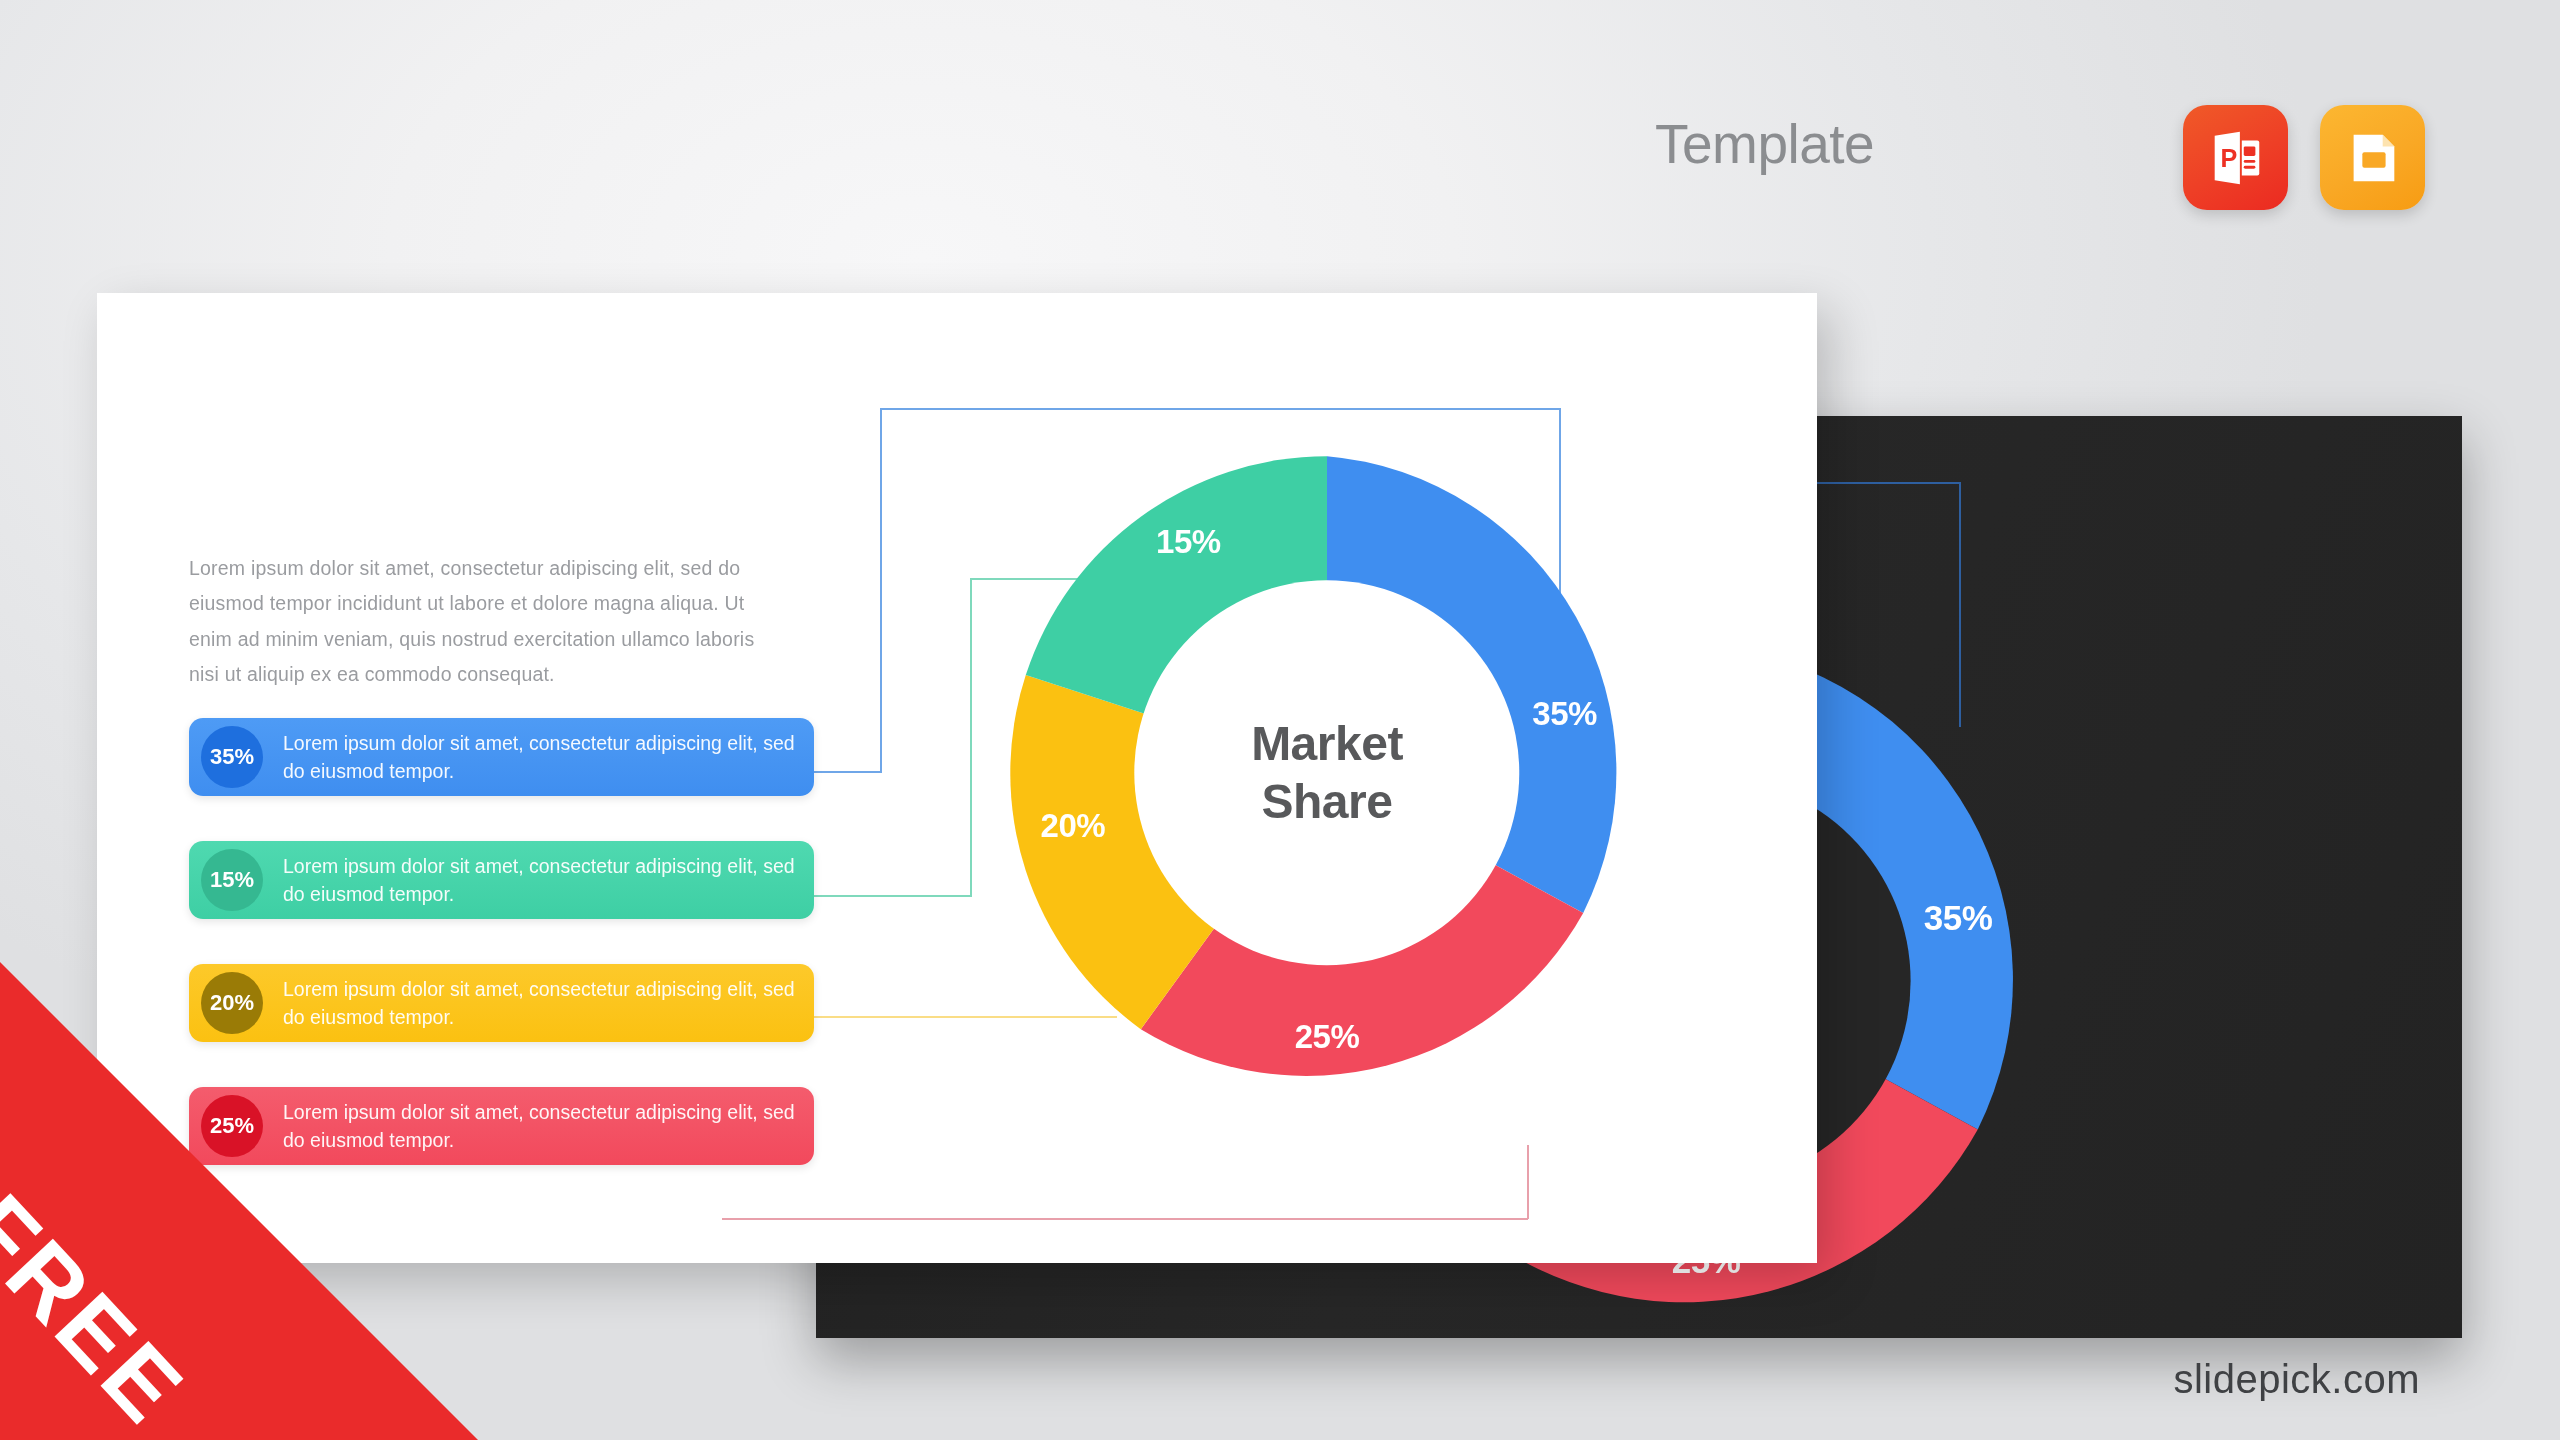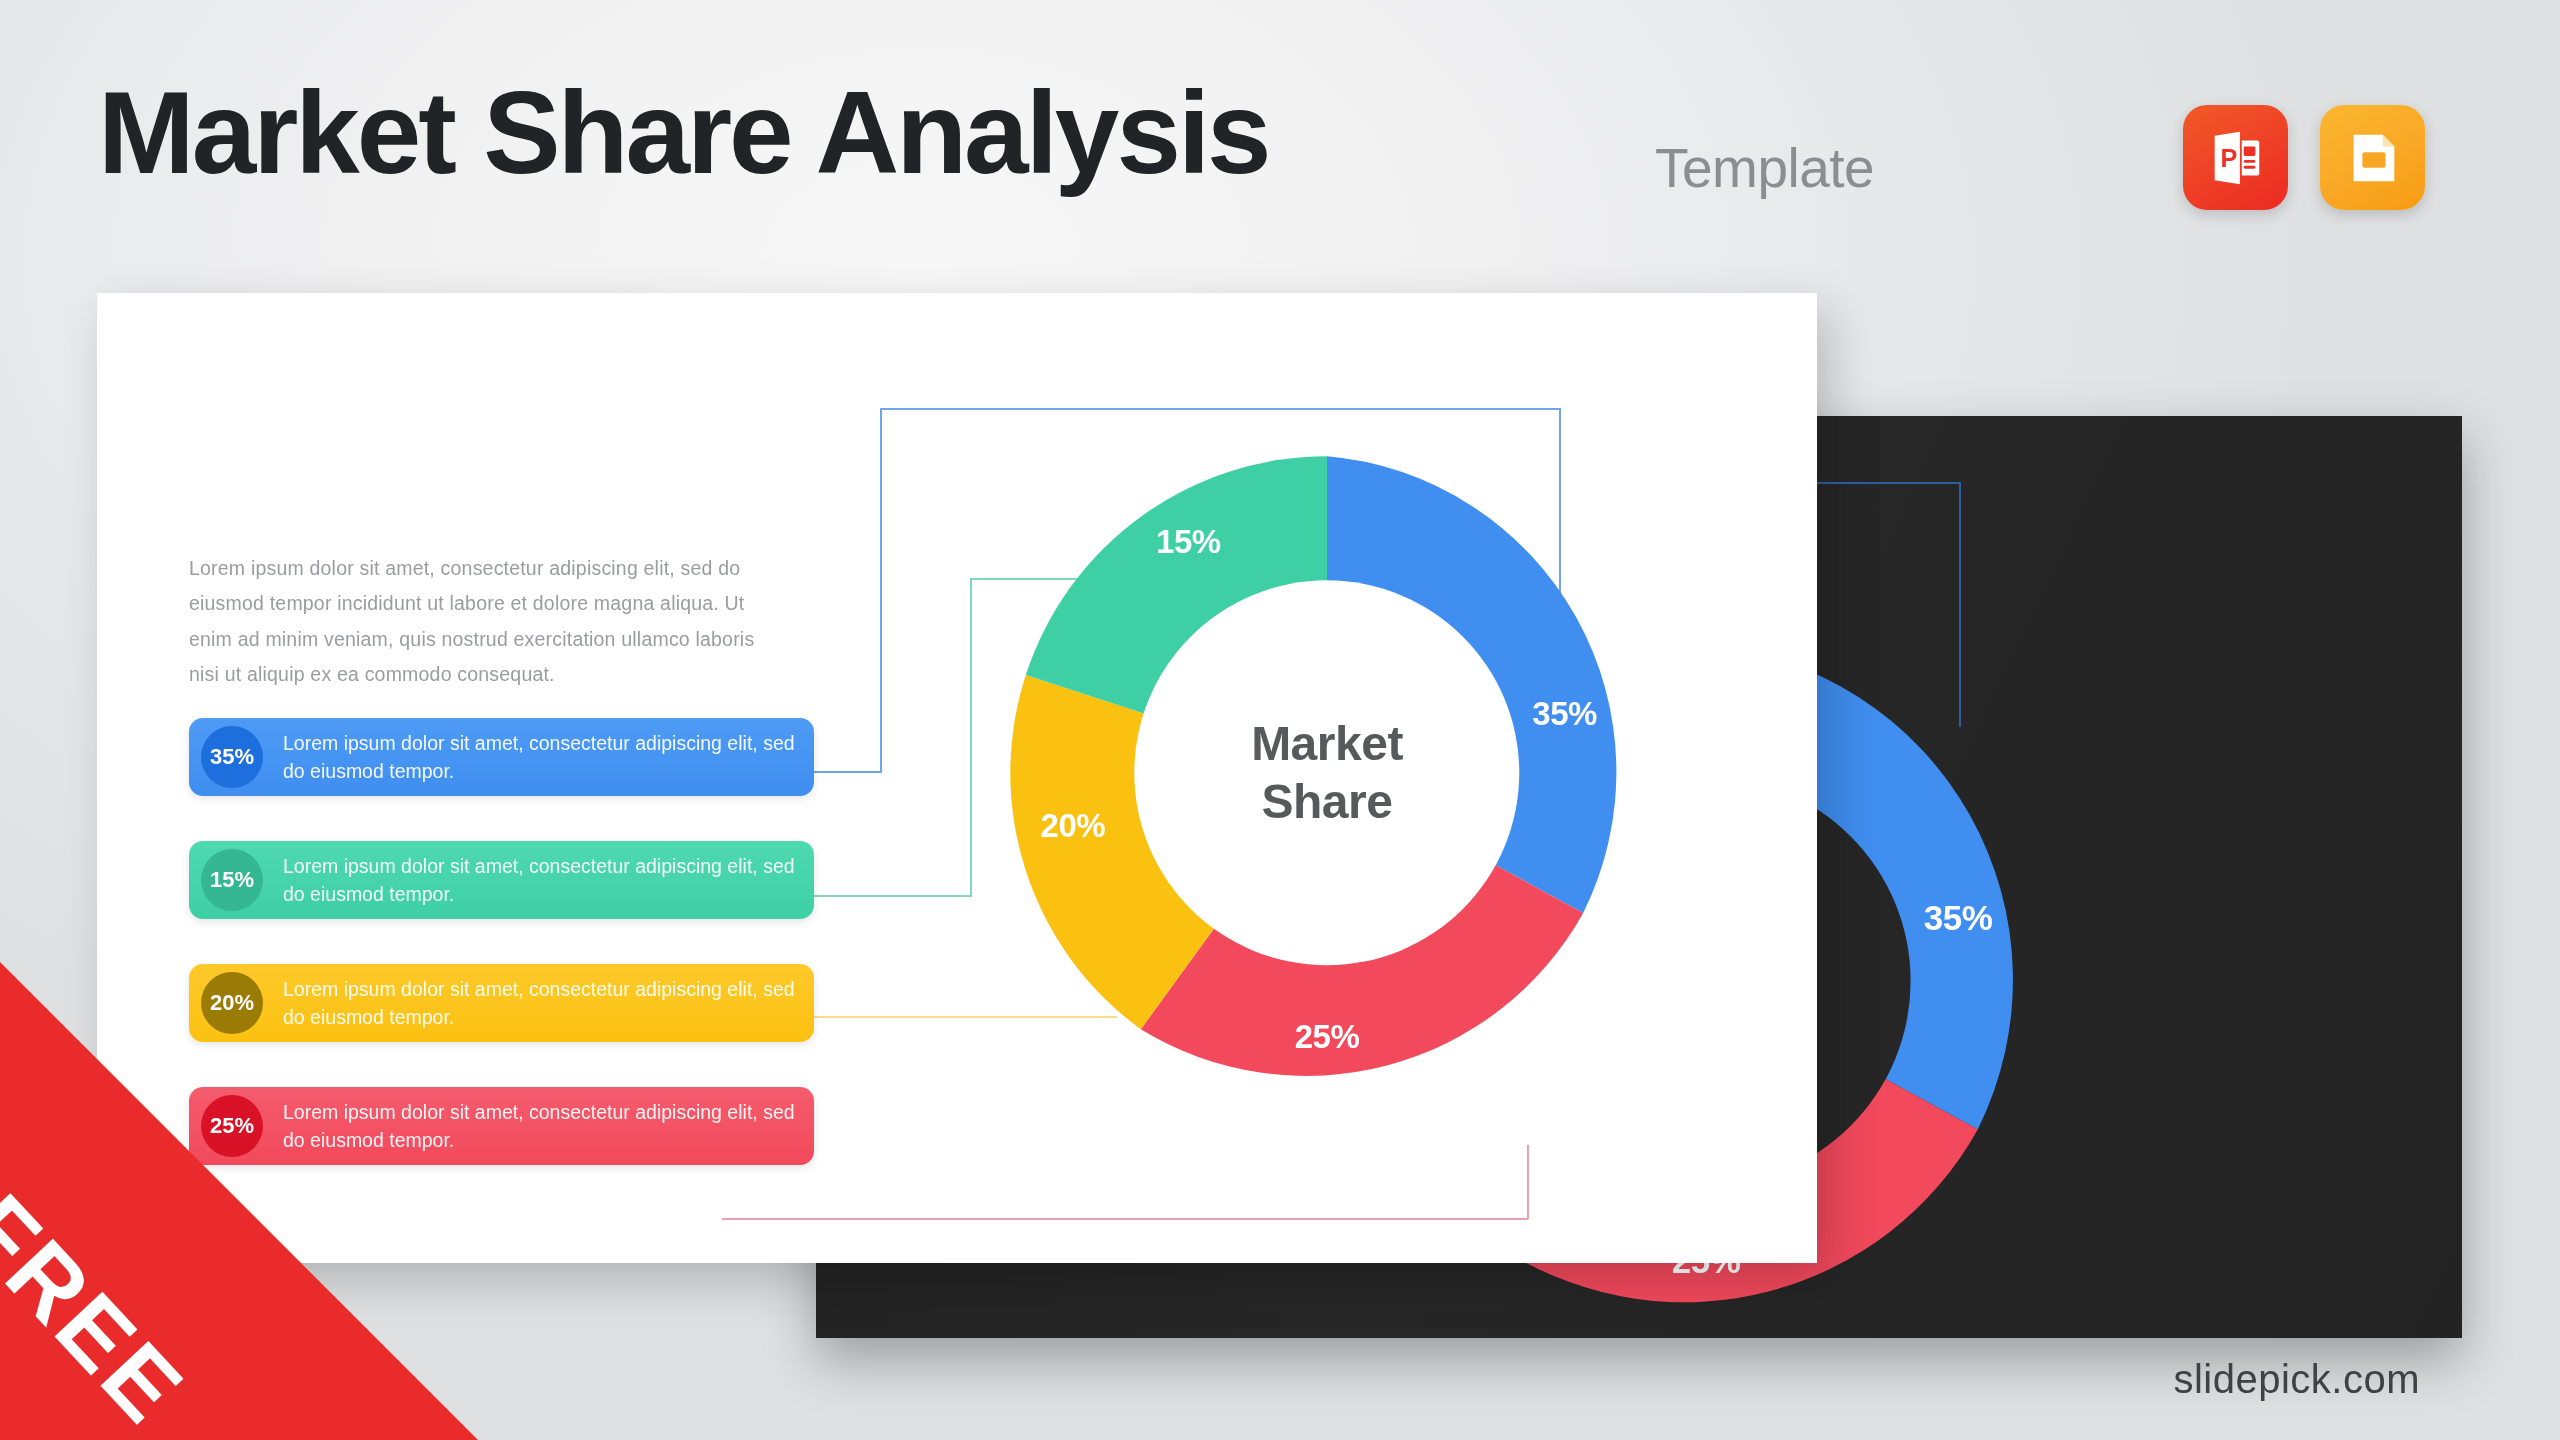--- a/index.html
+++ b/index.html
@@ -14,21 +14,21 @@
   
   #header {
     position:absolute; left:0; top:0; width:2560px; height:290px;
   }
   #page-title {
     position:absolute; left:98px; top:75px;
     font-size:116px; font-weight:800; letter-spacing:-3px;
     color:#222326; line-height:1; white-space:nowrap;
   }
   #page-subtitle {
-    position:absolute; left:1655px; top:136px;
+    position:absolute; left:1655px; top:112px;
     font-size:55px; font-weight:400; color:#8b8d90; letter-spacing:-0.5px;
   }
   #format-icons {
     position:absolute; right:135px; top:105px;
     display:flex; gap:32px;
   }
   .fmt-icon {
     width:105px; height:105px; border-radius:24px;
     position:relative; box-shadow:0 5px 14px rgba(0,0,0,.16);
     display:flex; align-items:center; justify-content:center;
@@ -130,21 +130,20 @@
   
   #watermark {
     position:absolute; right:140px; bottom:38px;
     font-size:40px; font-weight:400; color:#3f4144; letter-spacing:.5px;
   }
 </style>
 </head>
 <body>
 
 <div id="header">
-  <div id="page-title">Market Share Analysis</div>
   <div id="page-subtitle">Template</div>
 
   <div id="format-icons">
     <div class="fmt-icon fmt-ppt">
       <svg width="62" height="62" viewBox="0 0 64 64" aria-hidden="true">
         <path d="M38 14 H54 a2 2 0 0 1 2 2 V48 a2 2 0 0 1 -2 2 H38 Z" fill="#ffffff"></path>
         <path d="M10 9 L36 5 V59 L10 55 Z" fill="#ffffff"></path>
         <text x="16" y="41" font-family="Liberation Sans, sans-serif" font-size="26" font-weight="700" fill="#ED3124">P</text>
         <rect x="40" y="20" width="12" height="10" rx="1.5" fill="#ED3124"></rect>
         <rect x="40" y="34" width="12" height="3" rx="1.5" fill="#ED3124"></rect>

